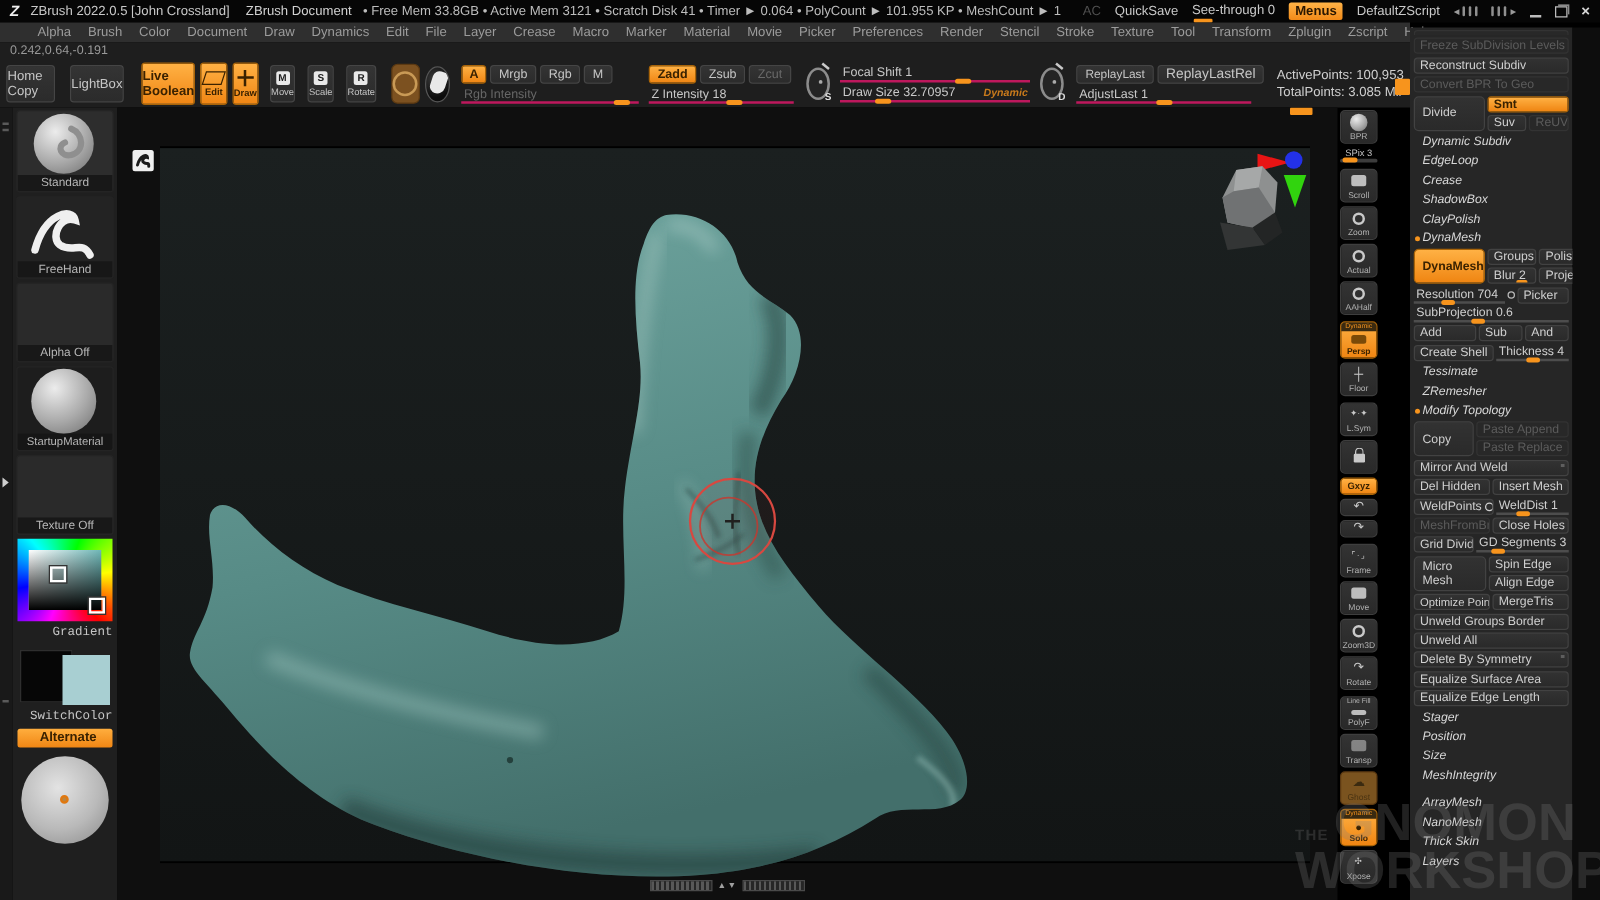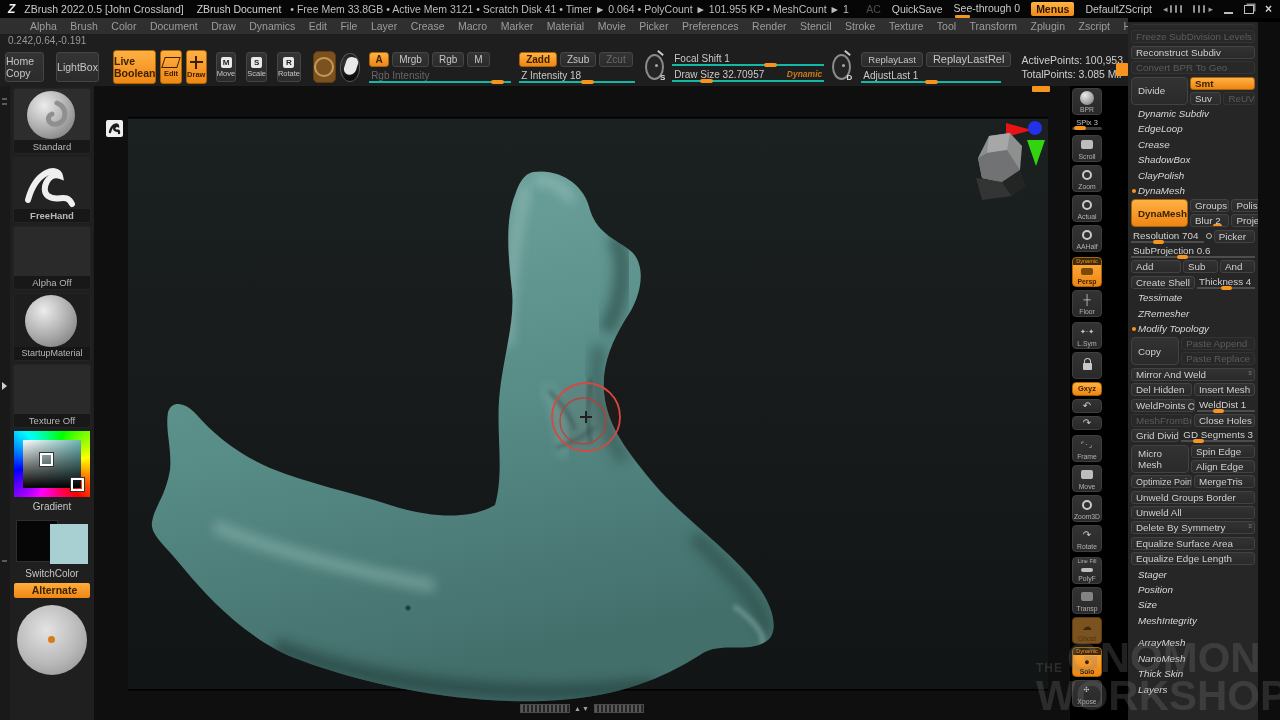--- a/index.html
+++ b/index.html
@@ -51,42 +51,42 @@
     display:flex;align-items:center;justify-content:center;}
   .brownbtn i{width:16px;height:16px;border:2px solid #c99a56;border-radius:50%;}
   .swirlbtn{width:27px;height:27px;border-radius:50%;background:radial-gradient(circle at 38% 34%,#3c3c3c,#0c0c0c 70%);
     border:1px solid #555;position:relative;overflow:hidden;}
   .swirlbtn i{position:absolute;left:4px;top:3px;width:12px;height:18px;background:#e9e9e9;
     border-radius:10px 2px 12px 10px;transform:rotate(18deg);}
   .cluster{display:flex;flex-direction:column;gap:3px;}
   .crow{display:flex;gap:3px;}
   .sbtn{height:15px;font-size:10px;padding:0 6px;}
   .slider{position:relative;height:13px;font-size:10px;color:#c9c9c9;line-height:11px;
-    border-bottom:2px solid #14b8a6;padding:0 2px;box-sizing:border-box;white-space:nowrap;}
+    border-bottom:2px solid #be185d;padding:0 2px;box-sizing:border-box;white-space:nowrap;}
   .slider.dis{color:#676767;}
   .nub{position:absolute;bottom:-3px;width:13px;height:4px;background:#f7941d;border-radius:2px;}
   .dial{width:22px;height:22px;border:2px solid #8c8c8c;border-radius:50%;position:relative;background:#242424;}
   .dial::before{content:"";position:absolute;left:8px;top:8px;width:3px;height:3px;background:#aaa;border-radius:50%;}
   .dial b{position:absolute;right:-3px;bottom:-4px;font-size:8px;color:#ddd;}
   .dial i{position:absolute;right:-2px;top:-4px;width:7px;height:2px;background:#c9c9c9;transform:rotate(40deg);}
   .points{font-size:10.5px;color:#cfcfcf;line-height:14px;white-space:nowrap;}
   .dynamic-tag{color:#c87a1c;font-size:8.5px;font-weight:bold;font-style:italic;float:right;}
 
   
   .lstrip{position:absolute;top:86px;left:0;width:10px;height:634px;background:#191919;}
   .lstrip .mark{position:absolute;left:2px;width:5px;height:2px;background:#5a5a5a;}
   .lstrip .arr{position:absolute;left:2px;width:0;height:0;border-top:4px solid transparent;
     border-bottom:4px solid transparent;border-left:5px solid #cfcfcf;}
   .sidebar{position:absolute;top:86px;left:10px;width:84px;height:634px;background:#1f1f1f;
     display:flex;flex-direction:column;align-items:center;gap:3px;padding-top:2px;box-sizing:border-box;}
   .thumb{position:relative;width:76px;background:#2d2d2d;border:1px solid #242424;border-radius:3px;overflow:hidden;}
   .thumb .cap{position:absolute;left:0;right:0;bottom:0;height:13px;background:rgba(22,22,22,.88);
     color:#b7b7b7;font-size:9.5px;text-align:center;line-height:13px;}
   .sphere{border-radius:50%;background:radial-gradient(circle at 36% 30%,#ececec,#a9a9a9 55%,#737373 95%);}
-  .sidelabel{width:76px;font-size:10px;color:#c6c6c6;text-align:center;height:13px;line-height:13px;}
+  .sidelabel{width:76px;font-size:10px;color:#c6c6c6;text-align:right;height:13px;line-height:13px;font-family:Liberation Mono, monospace;}
   .picker{position:relative;width:76px;height:66px;background:conic-gradient(from 200deg,#ff00ff,#0000ff,#00ffff,#00ff00,#ffff00,#ff0000,#ff00ff);}
   .picker .inner{position:absolute;left:9px;top:9px;right:9px;bottom:9px;
     background:linear-gradient(to bottom,rgba(0,0,0,0) 0%,#000 100%),linear-gradient(to right,#ffffff,#6fb7b7);}
   .psel{position:absolute;width:9px;height:9px;border:2px solid #fff;outline:1px solid #333;background:transparent;}
   .swatches{position:relative;width:76px;height:48px;}
   .sw1{position:absolute;left:2px;top:4px;width:40px;height:40px;background:#060606;border:1px solid #2e2e2e;}
   .sw2{position:absolute;left:36px;top:8px;width:38px;height:40px;background:#a8cfd2;}
   .altbtn{width:76px;height:15px;background:linear-gradient(#ffae3e,#f08614);color:#3a2200;
     font-size:10.5px;font-weight:bold;line-height:15px;padding-left:5px;box-sizing:border-box;border-radius:2px;text-align:center;}
   .bigsphere{position:relative;width:70px;height:70px;border-radius:50%;
@@ -322,21 +322,21 @@
   </div>
 
   <div class="sidebar">
     <div class="thumb" style="height:64px;">
       <div class="sphere" style="position:absolute;left:13px;top:2px;width:48px;height:48px;"></div>
       <svg style="position:absolute;left:13px;top:2px;" width="48" height="48">
         <path d="M30,12 C40,16 41,30 30,33 C22,35 18,26 25,23" stroke="#8f8f8f" stroke-width="5" fill="none" stroke-linecap="round"></path>
       </svg>
       <div class="cap">Standard</div>
     </div>
-    <div class="thumb" style="height:64px;background:#232323;font-weight:bold;">
+    <div class="thumb" style="height:64px;background:#232323;">
       <svg width="74" height="50">
         <path d="M14,42 C22,12 44,8 46,18 C34,14 26,32 34,38 C44,45 52,34 58,46" stroke="#efefef" stroke-width="6" fill="none" stroke-linecap="round"></path>
       </svg>
       <div class="cap">FreeHand</div>
     </div>
     <div class="thumb" style="height:62px;background:#2a2a2a;">
       <div class="cap">Alpha Off</div>
     </div>
     <div class="thumb" style="height:66px;background:#1d1d1d;">
       <div class="sphere" style="position:absolute;left:11px;top:1px;width:52px;height:52px;"></div>

